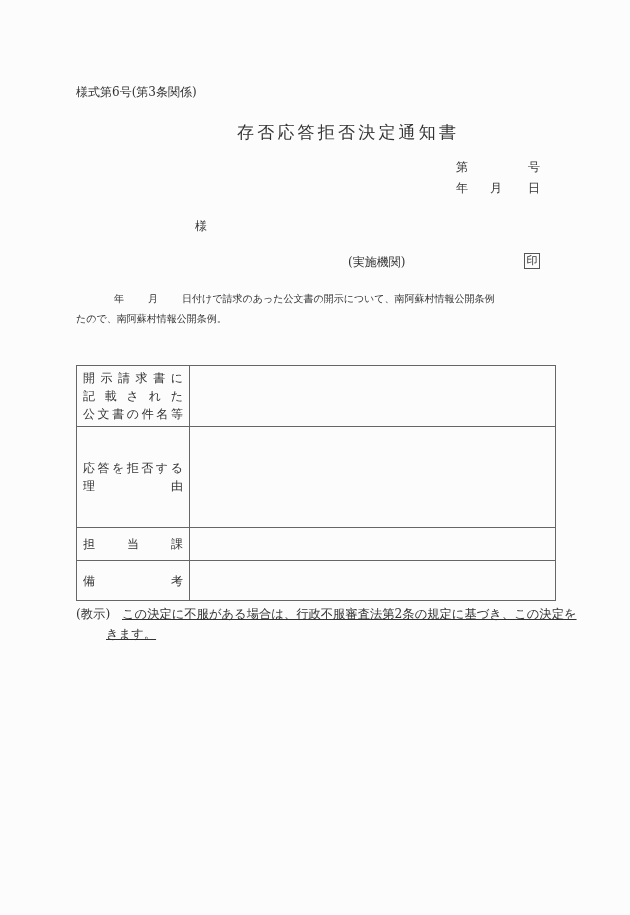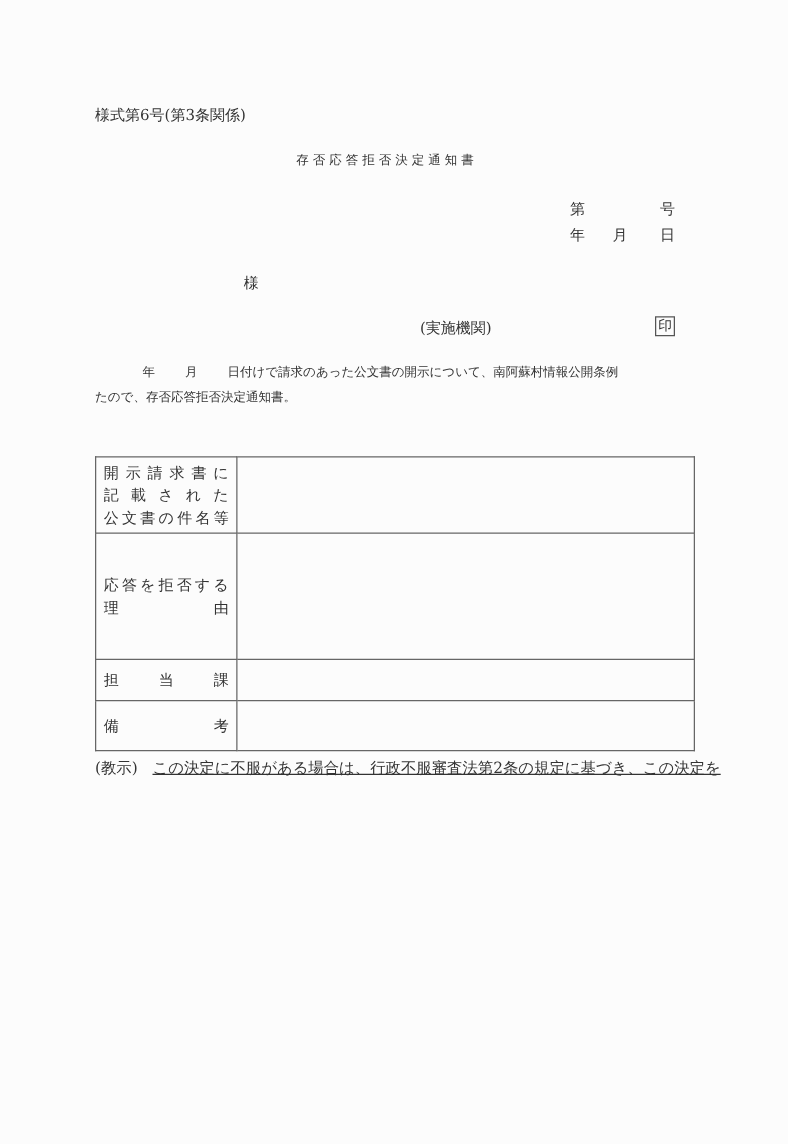--- a/index.html
+++ b/index.html
@@ -16,35 +16,35 @@
       color: #333;
     }
     .abs { position: absolute; white-space: nowrap; }
     .form-no {
       left: 76px; top: 84px;
       font-size: 12px;
       letter-spacing: 0px;
     }
     .doc-title {
       left: 237px; top: 121px;
-      font-size: 10px;
+      font-size: 17px;
       letter-spacing: 3.2px;
     }
     .num-label { font-size: 12px; }
     .dai { left: 456px; top: 159px; }
     .go  { left: 528px; top: 159px; }
     .nen { left: 456px; top: 180px; }
     .tsuki { left: 490px; top: 180px; }
     .hi { left: 528px; top: 180px; }
     .sama {
       left: 195px; top: 218px;
       font-size: 12px;
     }
     .agency {
-      left: 336px; top: 254px;
+      left: 348px; top: 254px;
       font-size: 12px;
     }
     .seal {
       left: 524px; top: 253px;
       width: 14px; height: 14px;
       border: 1px solid #555;
       font-size: 11px;
       line-height: 14px;
       text-align: center;
       box-sizing: content-box;
@@ -110,21 +110,21 @@
 
 <div class="abs sama">様</div>
 
 <div class="abs agency">(実施機関)</div>
 <div class="abs seal">印</div>
 
 <div class="abs body-text">
   <span class="ln ind1">
     <span>年</span><span class="sp" style="width:24px"></span><span>月</span><span class="sp" style="width:24px"></span><span>日付けで請求のあった公文書の開示について、南阿蘇村情報公開条例</span>
   </span>
-  <span class="ln">たので、存否応答拒否決定通知書。</span>
+  <span class="ln">たので、南阿蘇村情報公開条例。</span>
 </div>
 
 <table class="form-table">
   <tbody>
       <tr class="r1">
     <td class="label">
       <div class="jl">
         <span>開</span>
             <span>示</span>
             <span>請</span>
@@ -186,13 +186,14 @@
             <span>考</span>
       </div>
     </td>
     <td></td>
   </tr>
 </tbody>
   </table>
 
 <div class="abs notice">
   <span class="ln"><span class="lead">(教示)</span><span>この決定に不服がある場合は、行政不服審査法第2条の規定に基づき、この決定を</span></span>
+  <span class="ln cont">きます。</span>
 </div>
 
 </body></html>

